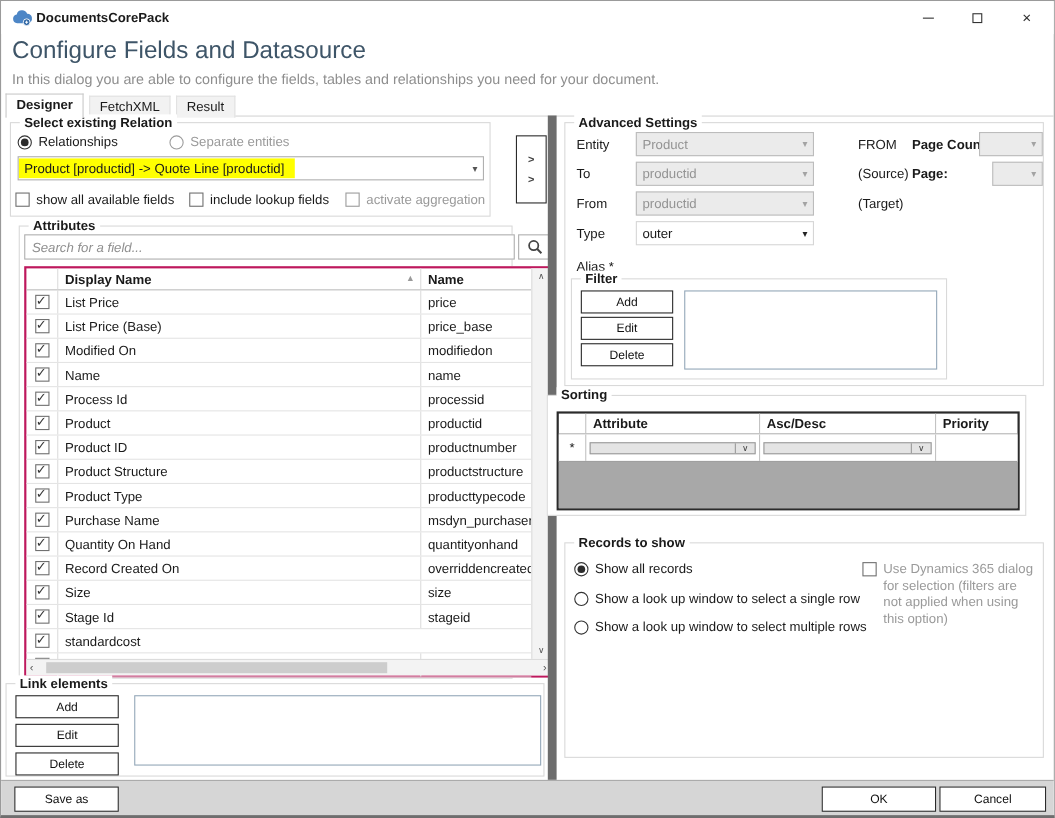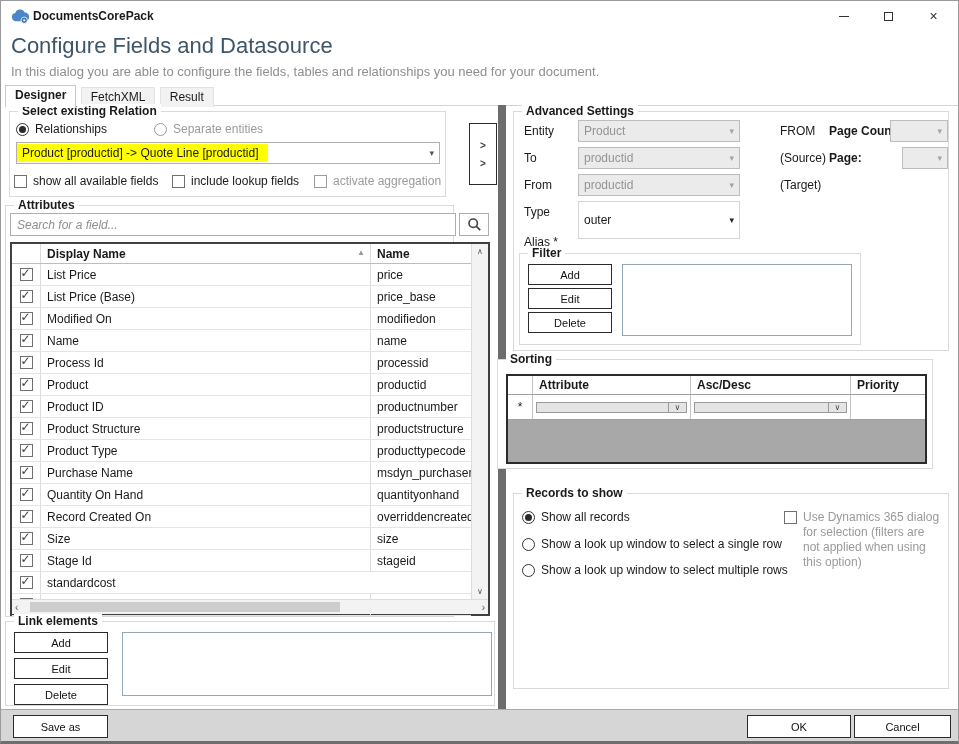--- a/index.html
+++ b/index.html
@@ -63,21 +63,21 @@
             font-size:10px;color:#444;font-weight:bold;}
 
   
   .search-input{position:absolute;box-sizing:border-box;border:1px solid #aeaeae;font-size:12px;
                 padding:0 6px;font-family:inherit;color:#333;}
   .search-input::placeholder{font-style:italic;color:#8f8f8f;}
   .search-btn{position:absolute;box-sizing:border-box;border:1px solid #aeaeae;background:#fff;
               display:flex;align-items:center;justify-content:center;}
 
   
-  .attr-table{position:absolute;border:2px solid #404040;background:#fff;box-sizing:border-box;}
+  .attr-table{position:absolute;border:2px solid #be185d;background:#fff;box-sizing:border-box;}
   .tmain{margin-right:17px;}
   .thead{display:flex;height:19px;align-items:center;font-weight:bold;border-bottom:1px solid #bdbdbd;}
   .tc{box-sizing:border-box;padding:0 6px;overflow:hidden;white-space:nowrap;}
   .cbcol{width:28px;display:flex;justify-content:center;align-items:center;padding:0;align-self:stretch;}
   .dcol{width:330px;border-left:1px solid #dcdcdc;position:relative;align-self:stretch;display:flex;align-items:center;}
   .ncol{flex:1;border-left:1px solid #dcdcdc;align-self:stretch;display:flex;align-items:center;}
   .trow{display:flex;height:21px;border-bottom:1px solid #e4e4e4;font-size:12px;}
   .sorticon{position:absolute;right:5px;top:5px;font-size:8px;color:#9a9a9a;line-height:8px;}
   .vscroll{position:absolute;top:0;right:0;bottom:15px;width:17px;background:#f3f3f3;border-left:1px solid #dcdcdc;
            display:flex;flex-direction:column;justify-content:space-between;align-items:center;box-sizing:border-box;}
@@ -173,21 +173,21 @@
       <span class="cbx disabled"></span>
       <span>activate aggregation</span>
     </div>
   </div>
 
   <div class="expander">
     <span>&gt;</span>
     <span>&gt;</span>
   </div>
 
-  <div class="groupbox" style="left:4px;top:204px;width:449px;height:412px;">
+  <div class="groupbox" style="left:16px;top:204px;width:449px;height:412px;">
     <span class="grouplabel">Attributes</span>
 
     <input class="search-input" style="left: 4px; top: 7px; width: 446px; height: 23px;" type="text" placeholder="Search for a field...">
     <span class="search-btn" style="left:453px;top:7px;width:30px;height:23px;">
       <span>
         <svg width="15" height="15" viewBox="0 0 15 15">
           <circle cx="6.2" cy="6.2" r="4.2" fill="none" stroke="#444" stroke-width="1.6"></circle>
           <line x1="9.4" y1="9.4" x2="13.2" y2="13.2" stroke="#444" stroke-width="1.8"></line>
         </svg>
       </span>
@@ -388,21 +388,21 @@
       <span class="arrow">▾</span>
     </div>
 
     <span class="flabel" style="left:10px;top:66px;">From</span>
     <div class="combo disabled" style="left:64px;top:62px;width:162px;height:22px;">
       <span class="val">productid</span>
       <span class="arrow">▾</span>
     </div>
 
     <span class="flabel" style="left:10px;top:93px;">Type</span>
-    <div class="combo flat" style="left:64px;top:89px;width:162px;height:38px;">
+    <div class="combo flat" style="left:64px;top:89px;width:162px;height:22px;">
       <span class="val">outer</span>
       <span class="arrow" style="color:#222;">▾</span>
     </div>
 
     <span class="flabel" style="left:10px;top:123px;">Alias *</span>
 
     <span class="flabel" style="left:266px;top:12px;">FROM</span>
     <span class="flabel" style="left:266px;top:39px;">(Source)</span>
     <span class="flabel" style="left:266px;top:66px;">(Target)</span>
 

